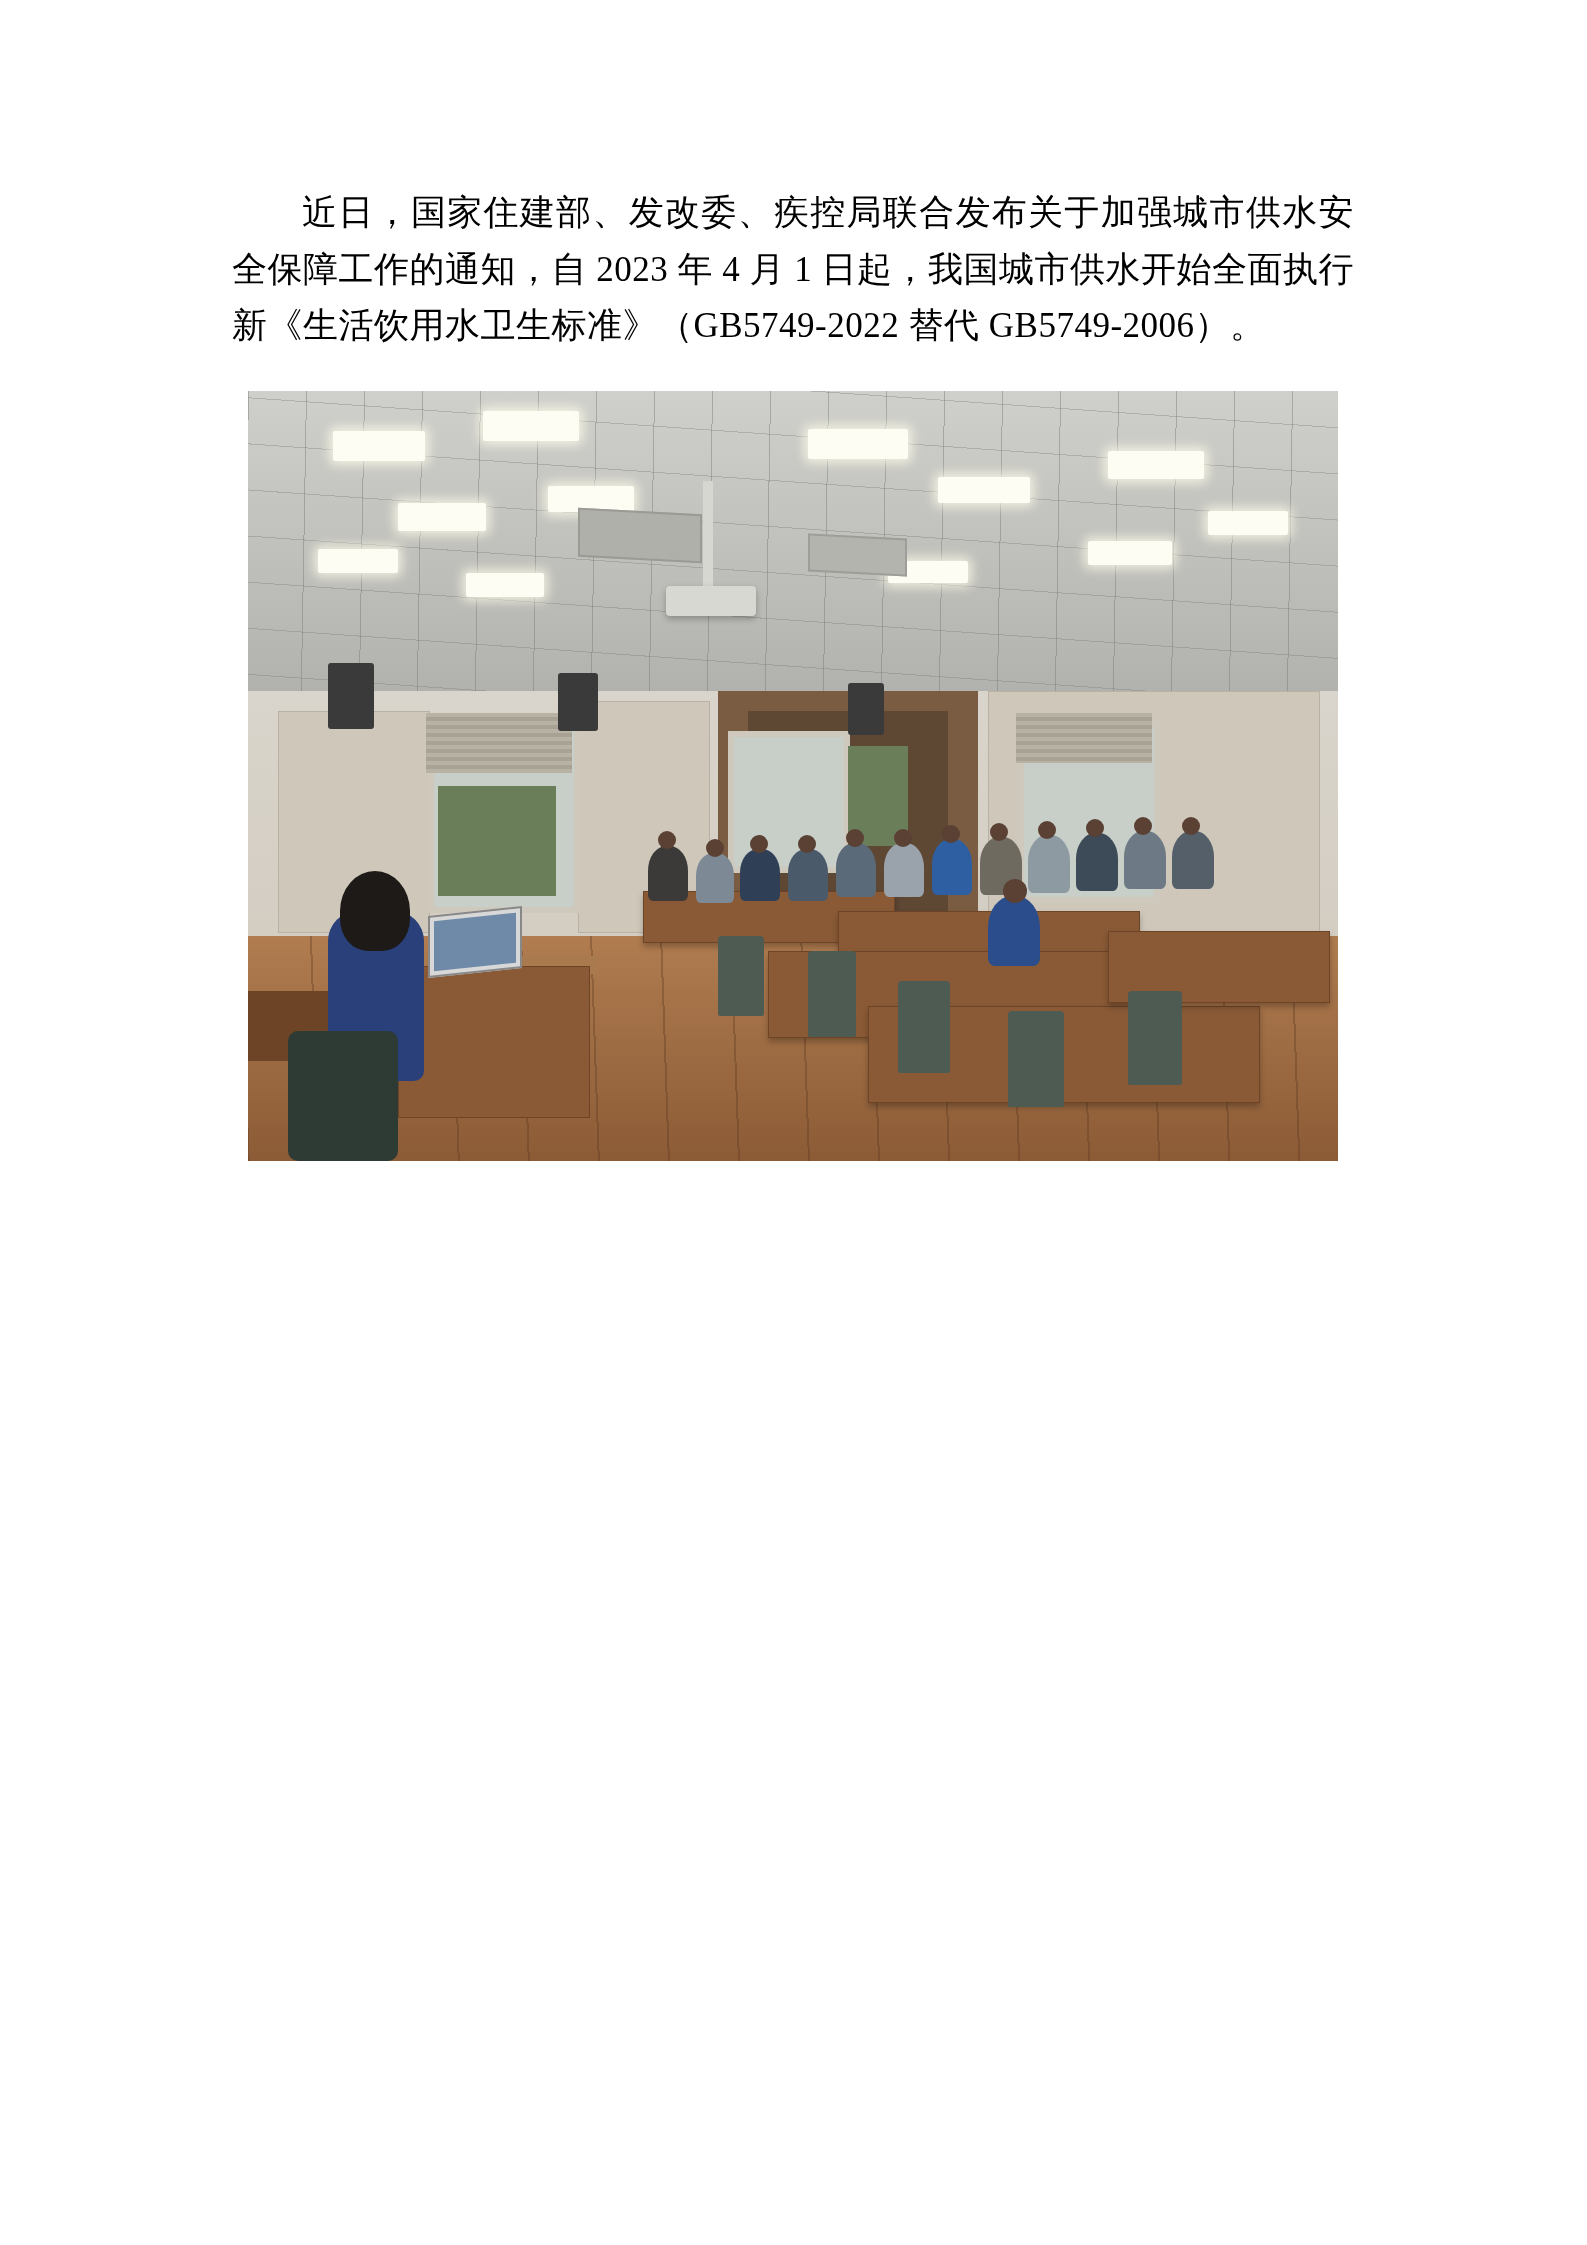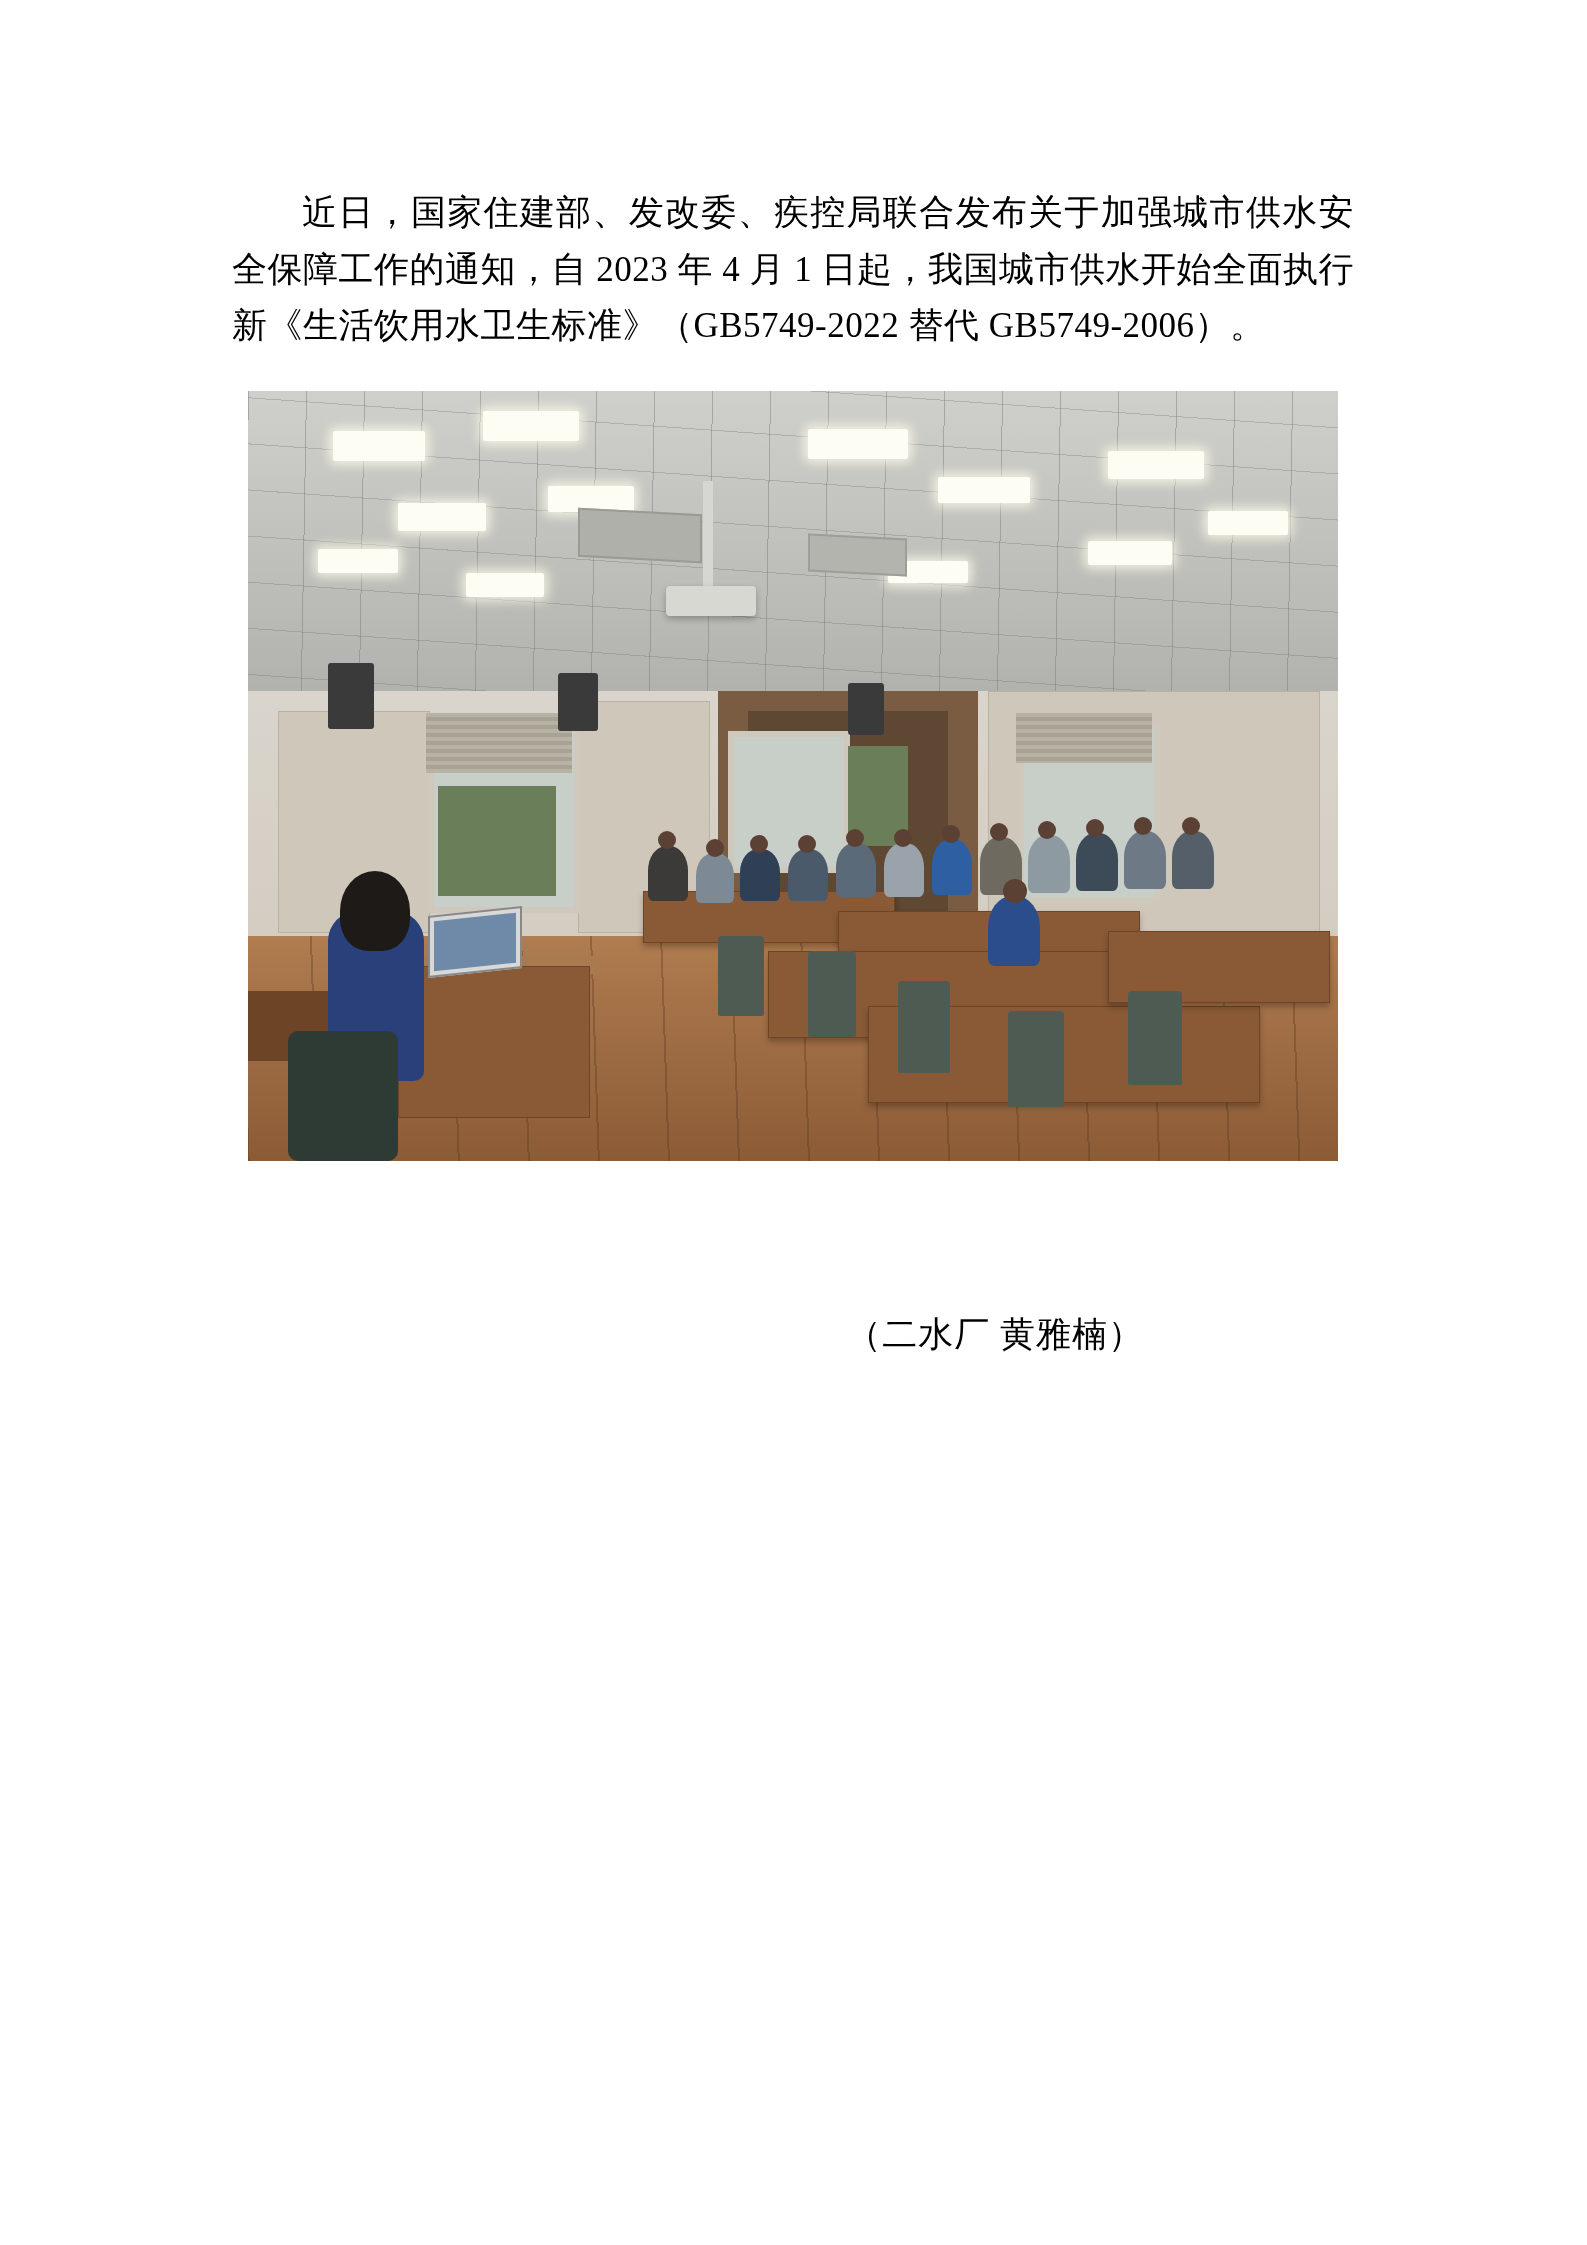--- a/index.html
+++ b/index.html
@@ -288,16 +288,15 @@
           <div class="mic"></div>
           <div class="mic-head"></div>
           <div class="speaker-person-body"></div>
           <div class="speaker-person-hair"></div>
           <div class="speaker-chair"></div>
 
         </div>
       </div>
     </div>
 
-    <div class="signature">（二水厂  黄雅楠）</div>
 
   </div>
 </div>
 
 </body></html>

